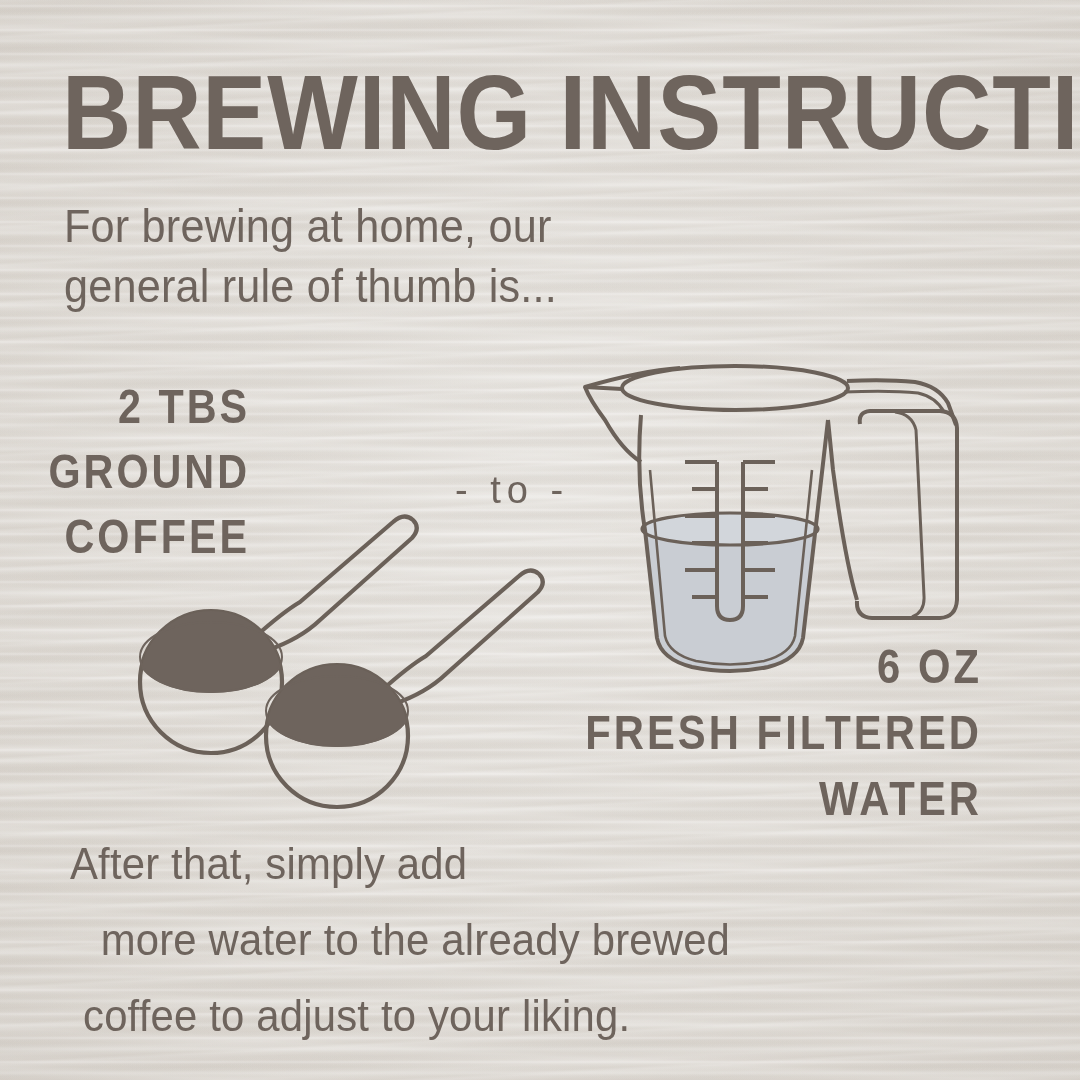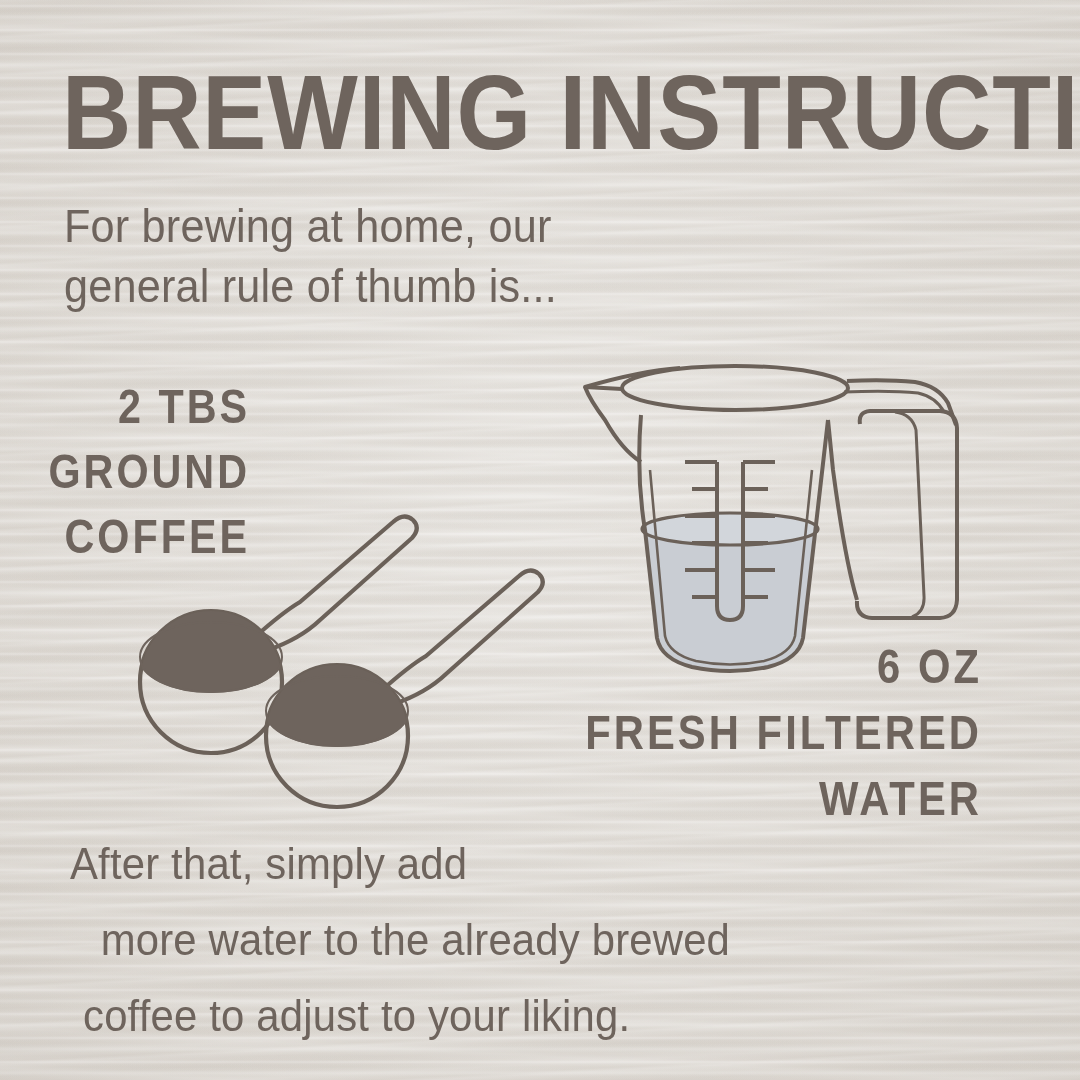--- a/index.html
+++ b/index.html
@@ -335,20 +335,21 @@
     <div>For brewing at home, our</div>
     <div>general rule of thumb is...</div>
   </div>
 
   <div class="coffee-label">
     <div>2 TBS</div>
     <div>GROUND</div>
     <div>COFFEE</div>
   </div>
 
+  <div class="to-label">- to -</div>
 
   <div class="water-label">
     <div>6 OZ</div>
     <div>FRESH FILTERED</div>
     <div>WATER</div>
   </div>
 
   <div class="outro">
     <div class="l1">After that, simply add</div>
     <div class="l2">more water to the already brewed</div>

